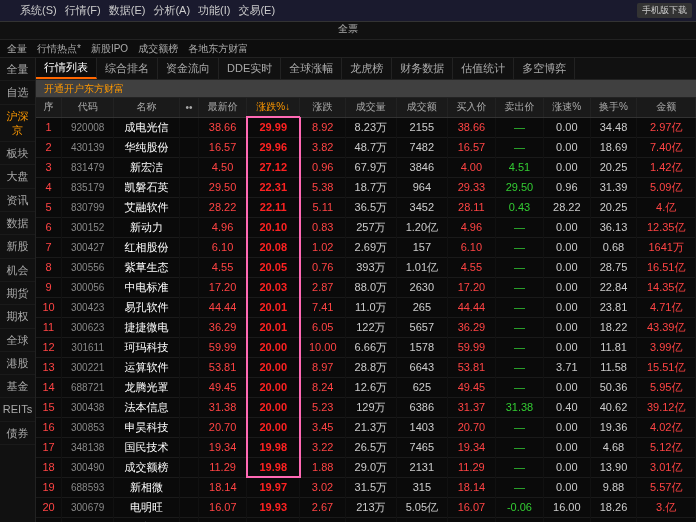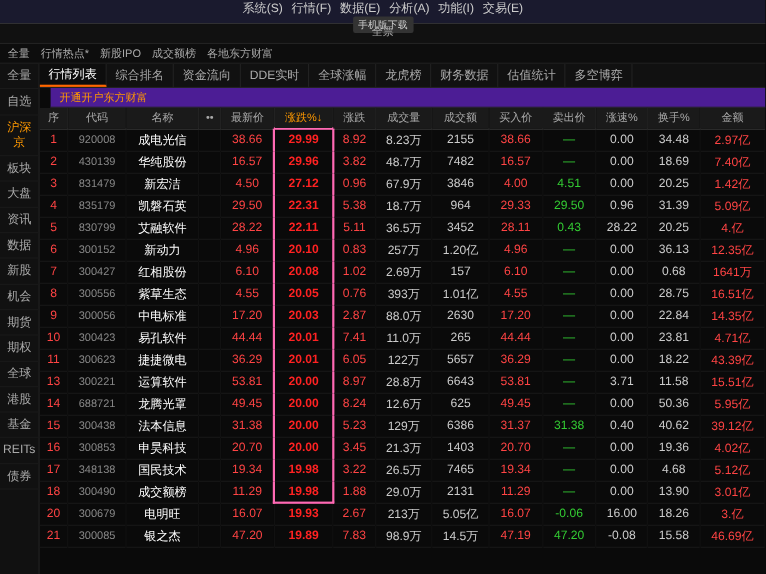--- a/index.html
+++ b/index.html
@@ -13,21 +13,20 @@
       overflow: hidden;
     }
     
     #top-bar {
       background: #1a1a2e;
       height: 22px;
       display: flex;
       align-items: center;
       padding: 0 4px;
       border-bottom: 1px solid #333;
-      flex-direction: column;
     }
     #top-bar .logo {
       color: #ff6600;
       font-weight: bold;
       font-size: 13px;
       margin-right: 6px;
     }
     #top-bar .edition {
       color: #888;
       font-size: 9px;
@@ -143,27 +142,26 @@
       border-right: 1px solid #222;
     }
     .tab.active {
       background: #0d0d0d;
       color: #fff;
       border-bottom: 2px solid #ff6600;
     }
     
     #sub-tab-row {
       display: flex;
-      background: #4c1d95;
+      background: #404040;
       height: 18px;
       align-items: center;
       padding: 0 4px;
       border-bottom: 1px solid #222;
       gap: 8px;
-      margin-left: 10px;
     }
     .sub-tab {
       font-size: 10px;
       color: #aaa;
       cursor: pointer;
       padding: 0 4px;
     }
     .sub-tab.active { color: #ff9900; }
     
     #table-wrapper {
@@ -484,20 +482,36 @@
               <td class="red">6.05</td>
               <td>122万</td>
               <td>5657</td>
               <td class="red">36.29</td>
               <td class="green">—</td>
               <td>0.00</td>
               <td>18.22</td>
               <td class="red">43.39亿</td>
             </tr>
             <tr>
+              <td class="red">12</td>
+              <td class="td-code">301611</td>
+              <td class="td-name">珂玛科技</td>
+              <td></td>
+              <td class="red">59.99</td>
+              <td class="bright-red" style="border-left: 2px solid rgb(255, 105, 180); border-right: 2px solid rgb(255, 105, 180);">20.00</td>
+              <td class="red">10.00</td>
+              <td>6.66万</td>
+              <td>1578</td>
+              <td class="red">59.99</td>
+              <td class="green">—</td>
+              <td>0.00</td>
+              <td>11.81</td>
+              <td class="red">3.99亿</td>
+            </tr>
+            <tr>
               <td class="red">13</td>
               <td class="td-code">300221</td>
               <td class="td-name">运算软件</td>
               <td></td>
               <td class="red">53.81</td>
               <td class="bright-red" style="border-left: 2px solid rgb(255, 105, 180); border-right: 2px solid rgb(255, 105, 180);">20.00</td>
               <td class="red">8.97</td>
               <td>28.8万</td>
               <td>6643</td>
               <td class="red">53.81</td>
@@ -580,20 +594,36 @@
               <td class="red">1.88</td>
               <td>29.0万</td>
               <td>2131</td>
               <td class="red">11.29</td>
               <td class="green">—</td>
               <td>0.00</td>
               <td>13.90</td>
               <td class="red">3.01亿</td>
             </tr>
             <tr>
+              <td class="red">19</td>
+              <td class="td-code">688593</td>
+              <td class="td-name">新相微</td>
+              <td></td>
+              <td class="red">18.14</td>
+              <td class="bright-red">19.97</td>
+              <td class="red">3.02</td>
+              <td>31.5万</td>
+              <td>315</td>
+              <td class="red">18.14</td>
+              <td class="green">—</td>
+              <td>0.00</td>
+              <td>9.88</td>
+              <td class="red">5.57亿</td>
+            </tr>
+            <tr>
               <td class="red">20</td>
               <td class="td-code">300679</td>
               <td class="td-name">电明旺</td>
               <td></td>
               <td class="red">16.07</td>
               <td class="bright-red">19.93</td>
               <td class="red">2.67</td>
               <td>213万</td>
               <td>5.05亿</td>
               <td class="red">16.07</td>

